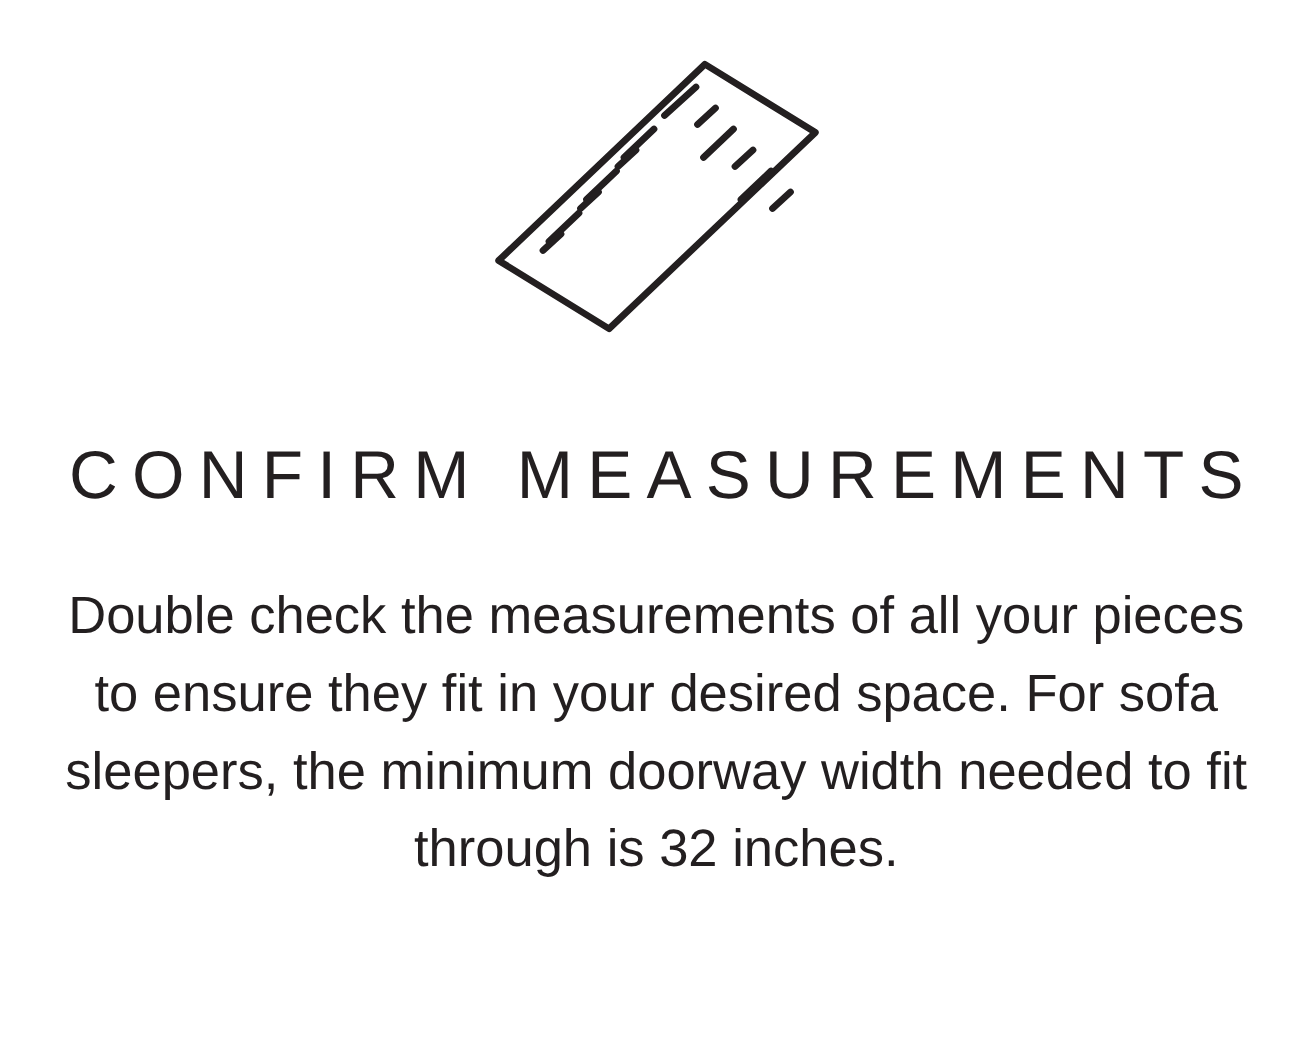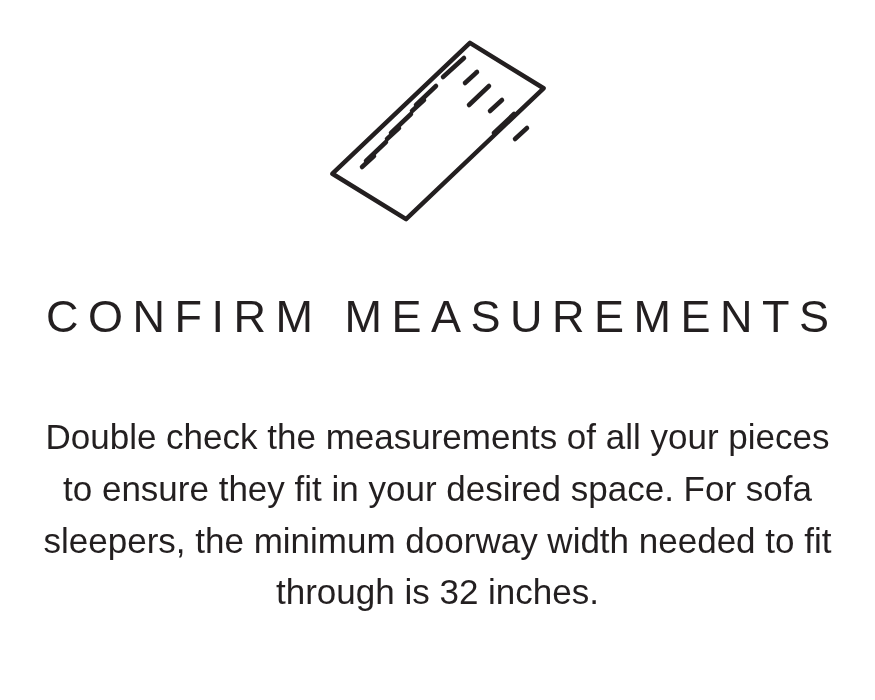--- a/index.html
+++ b/index.html
@@ -39,21 +39,21 @@
     font-size: 45px;
     line-height: 1;
     letter-spacing: 9.5px;
     text-align: center;
     font-weight: 400;
     color: #231f20;
     text-indent: 9.5px;
     white-space: nowrap;
   }
   .body-copy {
-    margin-top: 72px;
+    margin-top: 46px;
     width: 790px;
     font-size: 35px;
     line-height: 1.48;
     text-align: center;
     font-weight: 400;
     color: #231f20;
   }
 </style>
 </head>
 <body>

